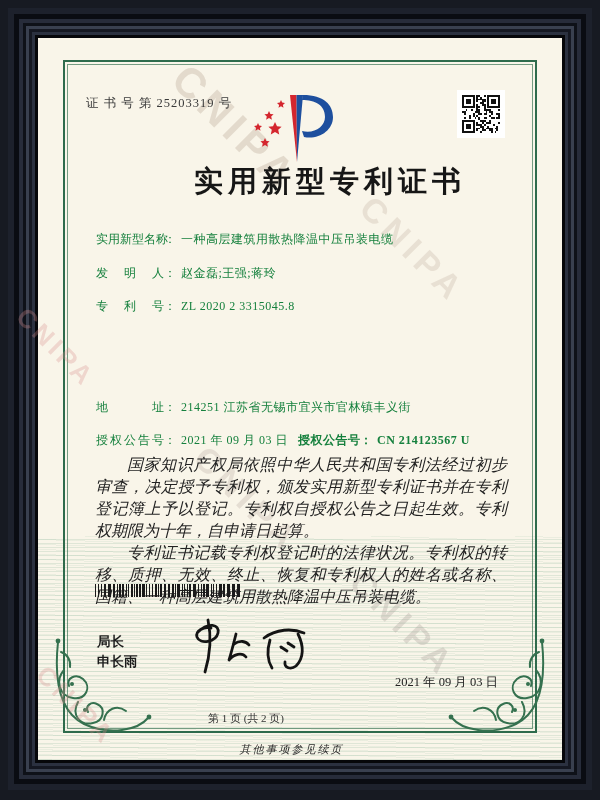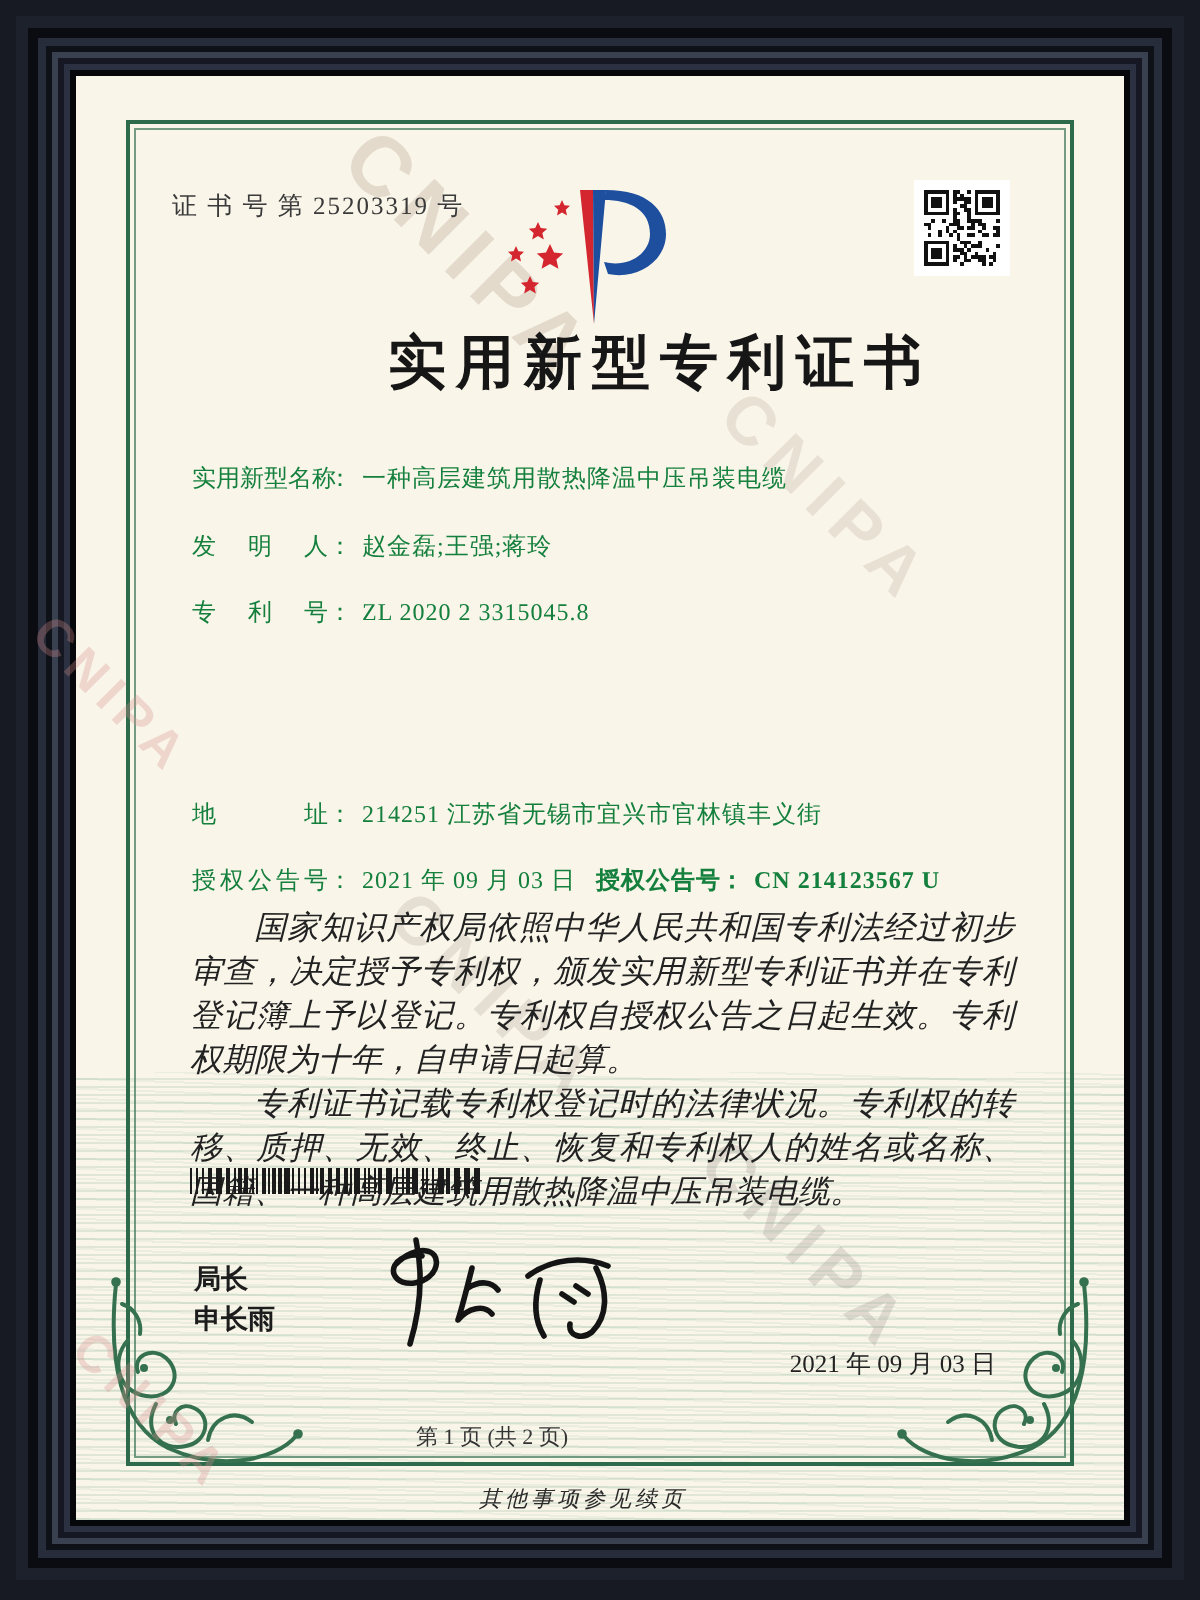--- a/index.html
+++ b/index.html
@@ -42,21 +42,21 @@
       color:#161616;letter-spacing:5px;}
   .frow{position:absolute;left:58px;width:420px;font-size:12px;color:#15803d;white-space:nowrap;}
   .flabel{display:inline-block;width:68px;text-align:justify;text-align-last:justify;}
   .fcolon{display:inline-block;margin-right:5px;}
   .fvalue{letter-spacing:0.5px;}
   .fgroup2{position:absolute;left:202px;top:0;font-weight:bold;}
   .body-text{position:absolute;left:57px;top:416px;width:412px;font-size:16px;line-height:22px;
       color:#222;text-align:justify;font-style:italic;}
   .body-text p{margin:0;text-indent:2em;}
   .barcode{position:absolute;left:57px;top:546px;width:146px;height:13px;}
-  .signer{position:absolute;left:59px;top:594px;font-family:Liberation Mono, monospace;
+  .signer{position:absolute;left:59px;top:594px;font-family:Liberation Sans, sans-serif;
       font-size:13.5px;font-weight:bold;color:#1c1c1c;line-height:20px;}
   .signature{position:absolute;left:146px;top:578px;width:132px;height:62px;}
   .issue-date{position:absolute;left:300px;top:636px;width:160px;text-align:right;font-size:12.5px;color:#222;}
   .page-info{position:absolute;left:0;top:673px;width:416px;text-align:center;font-size:11px;color:#333;}
   .cont-note{position:absolute;left:0;top:704px;width:507px;text-align:center;font-size:11px;font-style:italic;
       color:#2b2b2b;letter-spacing:2px;}
 </style>
 </head>
 <body>
 

